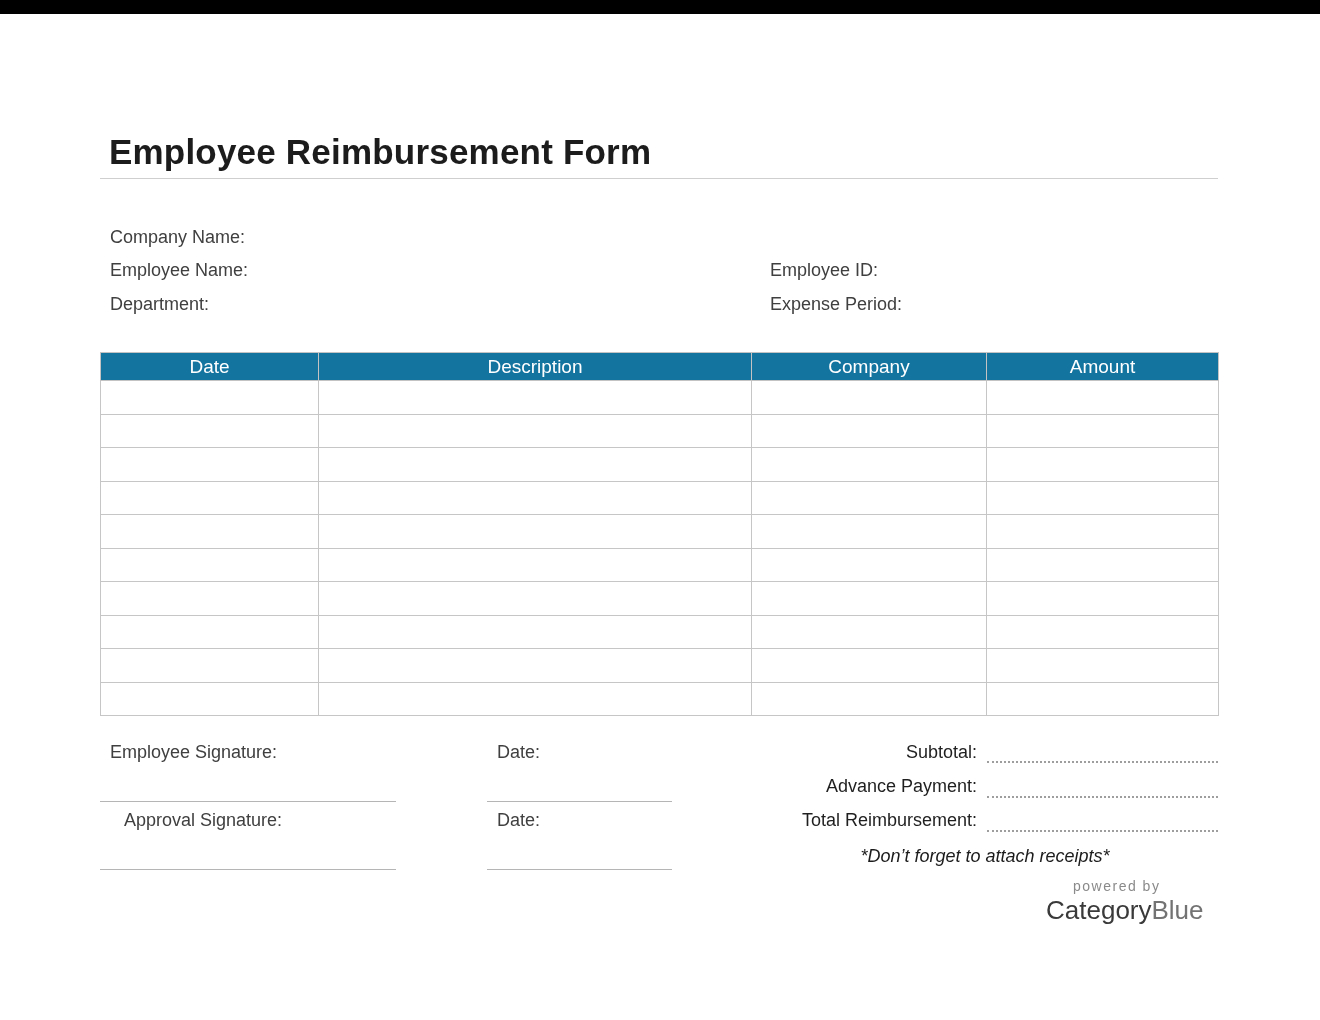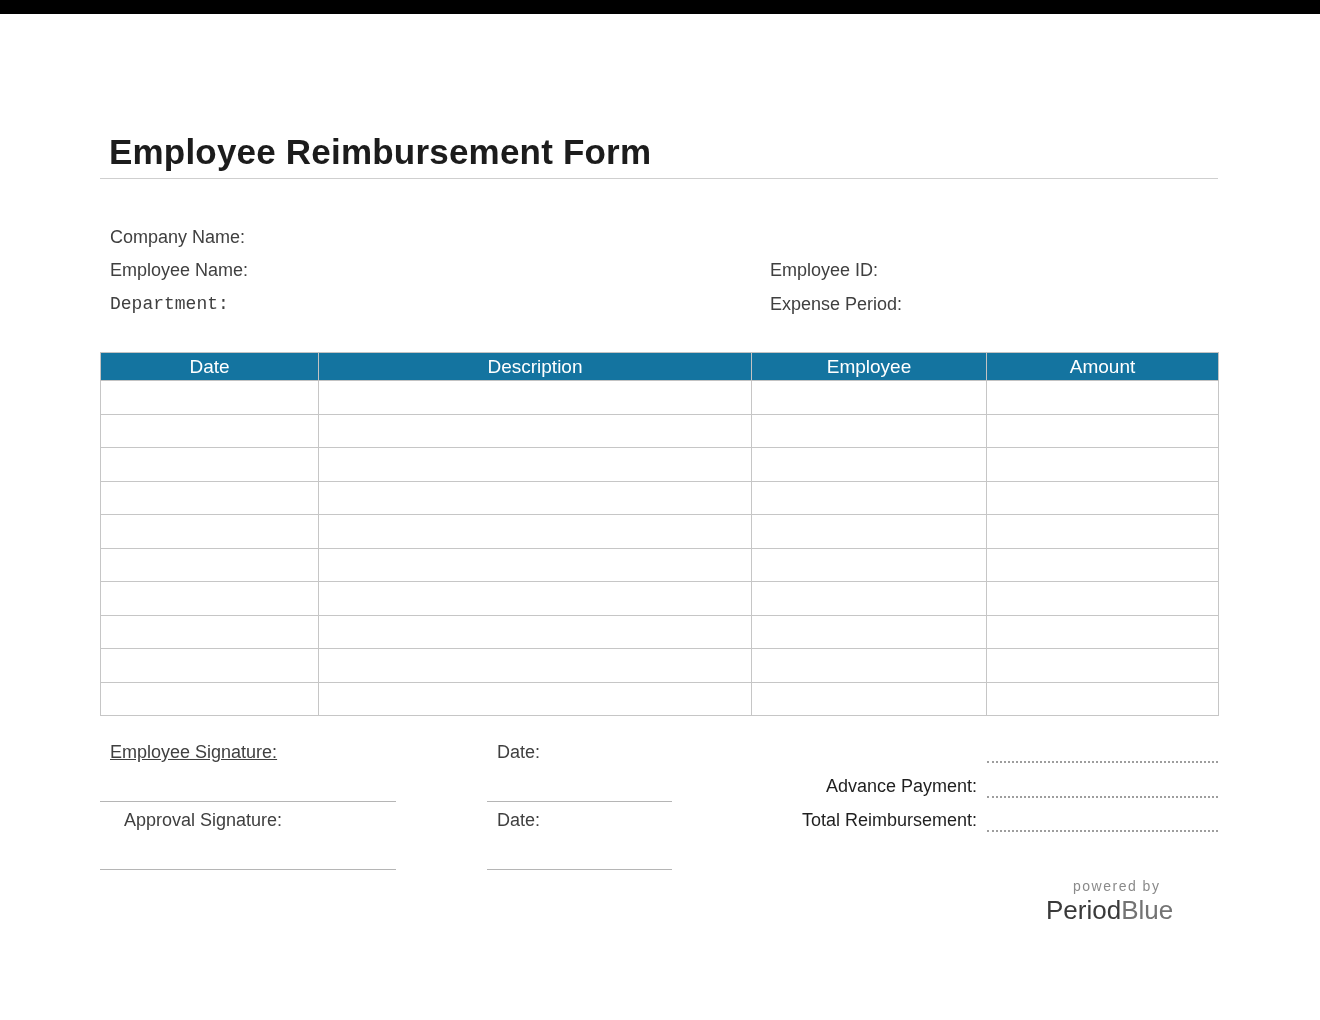--- a/index.html
+++ b/index.html
@@ -37,21 +37,21 @@
   .label {
     position: absolute;
     font-size: 18px;
     line-height: 19px;
     color: #404040;
     white-space: nowrap;
   }
   
   .lbl-company   { left: 110px; top: 228px; }
   .lbl-employee  { left: 110px; top: 261px; }
-  .lbl-dept      { left: 110px; top: 295px; font-family: Liberation Mono, monospace; }
+  .lbl-dept      { left: 110px; top: 295px; }
   .lbl-empid     { left: 770px; top: 261px; }
   .lbl-period    { left: 770px; top: 295px; }
 
   
   .expense-table-wrap {
     position: absolute;
     left: 100px; top: 352px;
     width: 1118px;
   }
   table.expense-table {
@@ -81,21 +81,21 @@
   .sig-line {
     position: absolute;
     height: 1px;
     background: #b5b5b5;
   }
   .line-emp-sig   { left: 100px; top: 801px; width: 296px; }
   .line-emp-date  { left: 487px; top: 801px; width: 185px; }
   .line-app-sig   { left: 100px; top: 869px; width: 296px; }
   .line-app-date  { left: 487px; top: 869px; width: 185px; }
 
-  .lbl-emp-sig   { left: 110px; top: 743px; text-decoration: underline; }
+  .lbl-emp-sig   { left: 110px; top: 743px; }
   .lbl-emp-date  { left: 497px; top: 743px; }
   .lbl-app-sig   { left: 124px; top: 811px; }
   .lbl-app-date  { left: 497px; top: 811px; }
 
   
   .total-label {
     position: absolute;
     left: 690px;
     width: 287px;
     font-size: 18px;
@@ -169,21 +169,21 @@
       <colgroup>
         <col style="width:218px">
         <col style="width:433px">
         <col style="width:235px">
         <col style="width:232px">
       </colgroup>
       <thead>
         <tr>
           <th>Date</th>
           <th>Description</th>
-          <th>Employee</th>
+          <th>Company</th>
           <th>Amount</th>
         </tr>
       </thead>
       <tbody>
           <tr>
             <td></td>
             <td></td>
             <td></td>
             <td></td>
           </tr>
@@ -248,25 +248,27 @@
   <div class="label lbl-emp-sig">Employee Signature:</div>
   <div class="label lbl-emp-date">Date:</div>
   <div class="sig-line line-emp-sig"></div>
   <div class="sig-line line-emp-date"></div>
 
   <div class="label lbl-app-sig">Approval Signature:</div>
   <div class="label lbl-app-date">Date:</div>
   <div class="sig-line line-app-sig"></div>
   <div class="sig-line line-app-date"></div>
 
+  <div class="total-label lbl-subtotal">Subtotal:</div>
   <div class="total-label lbl-total">Total Reimbursement:</div>
   <div class="total-label lbl-advance">Advance Payment:</div>
   <div class="dotted-line dot-subtotal"></div>
   <div class="dotted-line dot-advance"></div>
   <div class="dotted-line dot-total"></div>
 
+  <div class="receipts-note">*Don’t forget to attach receipts*</div>
 
   <div class="powered-by">powered by</div>
   <div class="brand">
-    <span class="general">Period</span><span class="blue">Blue</span>
+    <span class="general">Category</span><span class="blue">Blue</span>
   </div>
 
 </div>
 
 </body></html>

